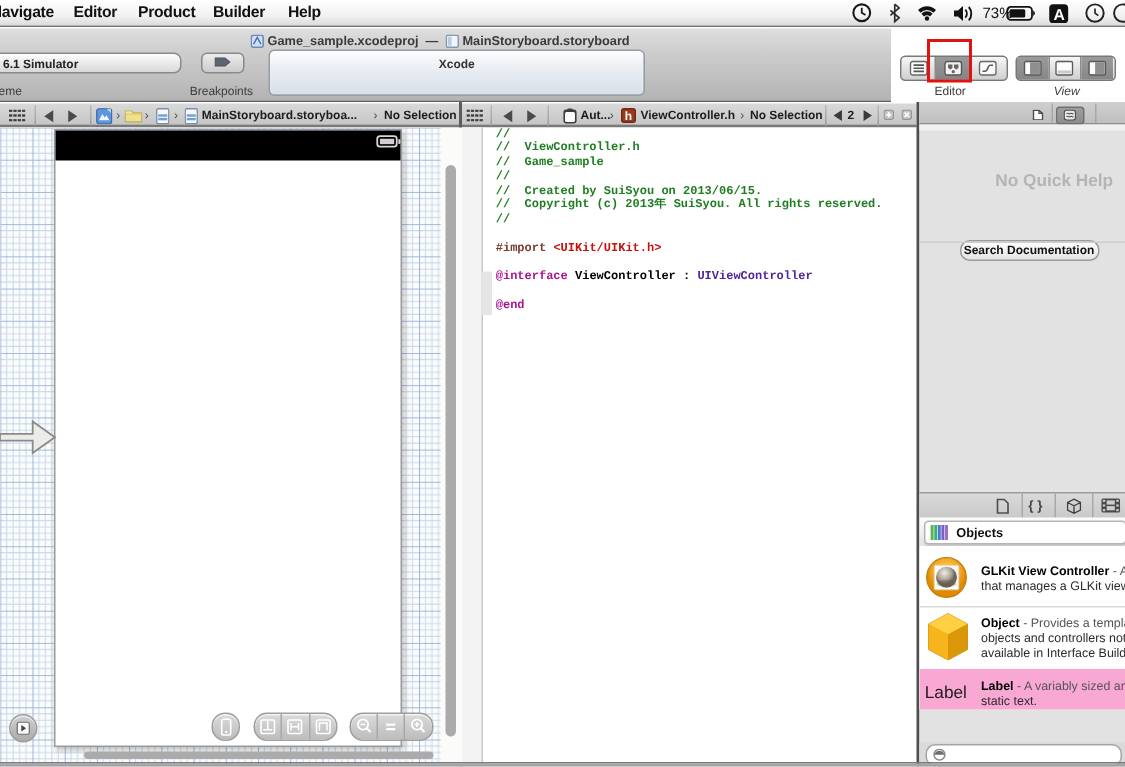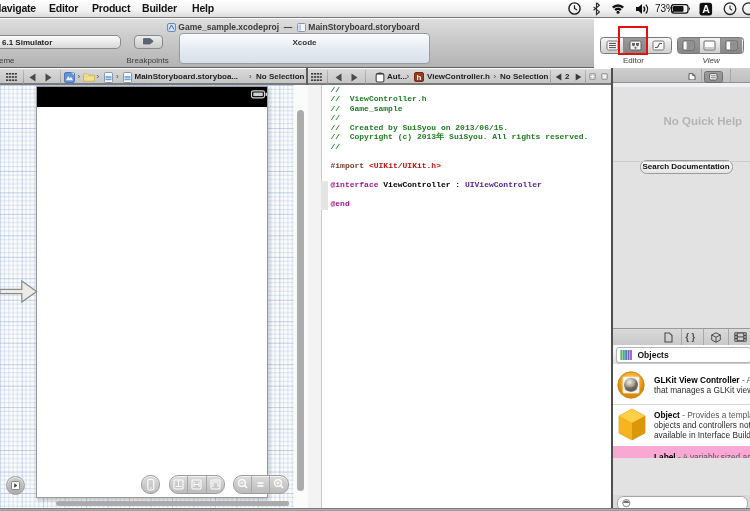--- a/index.html
+++ b/index.html
@@ -67,21 +67,21 @@
   #qhhead span{position:absolute;left:14.5px;top:0.8px;font-size:8px;font-weight:700;color:#0d0d0d;}
   #noqh{position:absolute;left:51px;top:46.5px;font-size:11.5px;font-weight:700;color:#b4b4b4;white-space:nowrap;}
   #searchdoc{position:absolute;left:27px;top:67.5px;width:91px;height:12px;border-radius:6.5px;
     border:1px solid #9b9b9b;background:linear-gradient(#fefefe,#e4e4e4);margin-top:24px;}
   #searchdoc span{position:absolute;width:100%;text-align:center;top:1.8px;font-size:8px;font-weight:700;color:#111;}
   #libbar{left:0;top:259.5px;width:137.5px;height:17px;position:absolute;
     background:linear-gradient(#dadada,#c8c8c8);border-top:1px solid #9a9a9a;border-bottom:1px solid #999;}
   #objhead{left:0;top:277px;width:139px;height:18.5px;position:absolute;
     background:linear-gradient(#fdfdfd,#e2e2e2);border-bottom:1px solid #ababab;}
   #objhead .t{position:absolute;left:25px;top:4.5px;font-size:8.5px;font-weight:700;color:#111;}
-  #liblist{left:0;top:296px;width:137.5px;height:94px;background:#fff;position:absolute;overflow:hidden;}
+  #liblist{left:0;top:296px;width:137.5px;height:109px;background:#fff;position:absolute;overflow:hidden;}
   .libitem{position:absolute;left:0;width:137.5px;}
   .libtxt{position:absolute;left:41.5px;font-size:8.3px;color:#2b2b2b;line-height:9.8px;width:110px;}
   .libtxt b{color:#000;}
   .libsep{position:absolute;left:0;width:137.5px;height:1px;background:#d9d9d9;}
   #libsearch{left:0;top:427px;width:137.5px;height:16px;position:absolute;background:#dadada;}
   #libsearch .field{position:absolute;left:4px;top:1.2px;width:129px;height:12.5px;border-radius:6.5px;
     background:#fff;border:1px solid #a6a6a6;}
 </style></head>
 <body>
 

